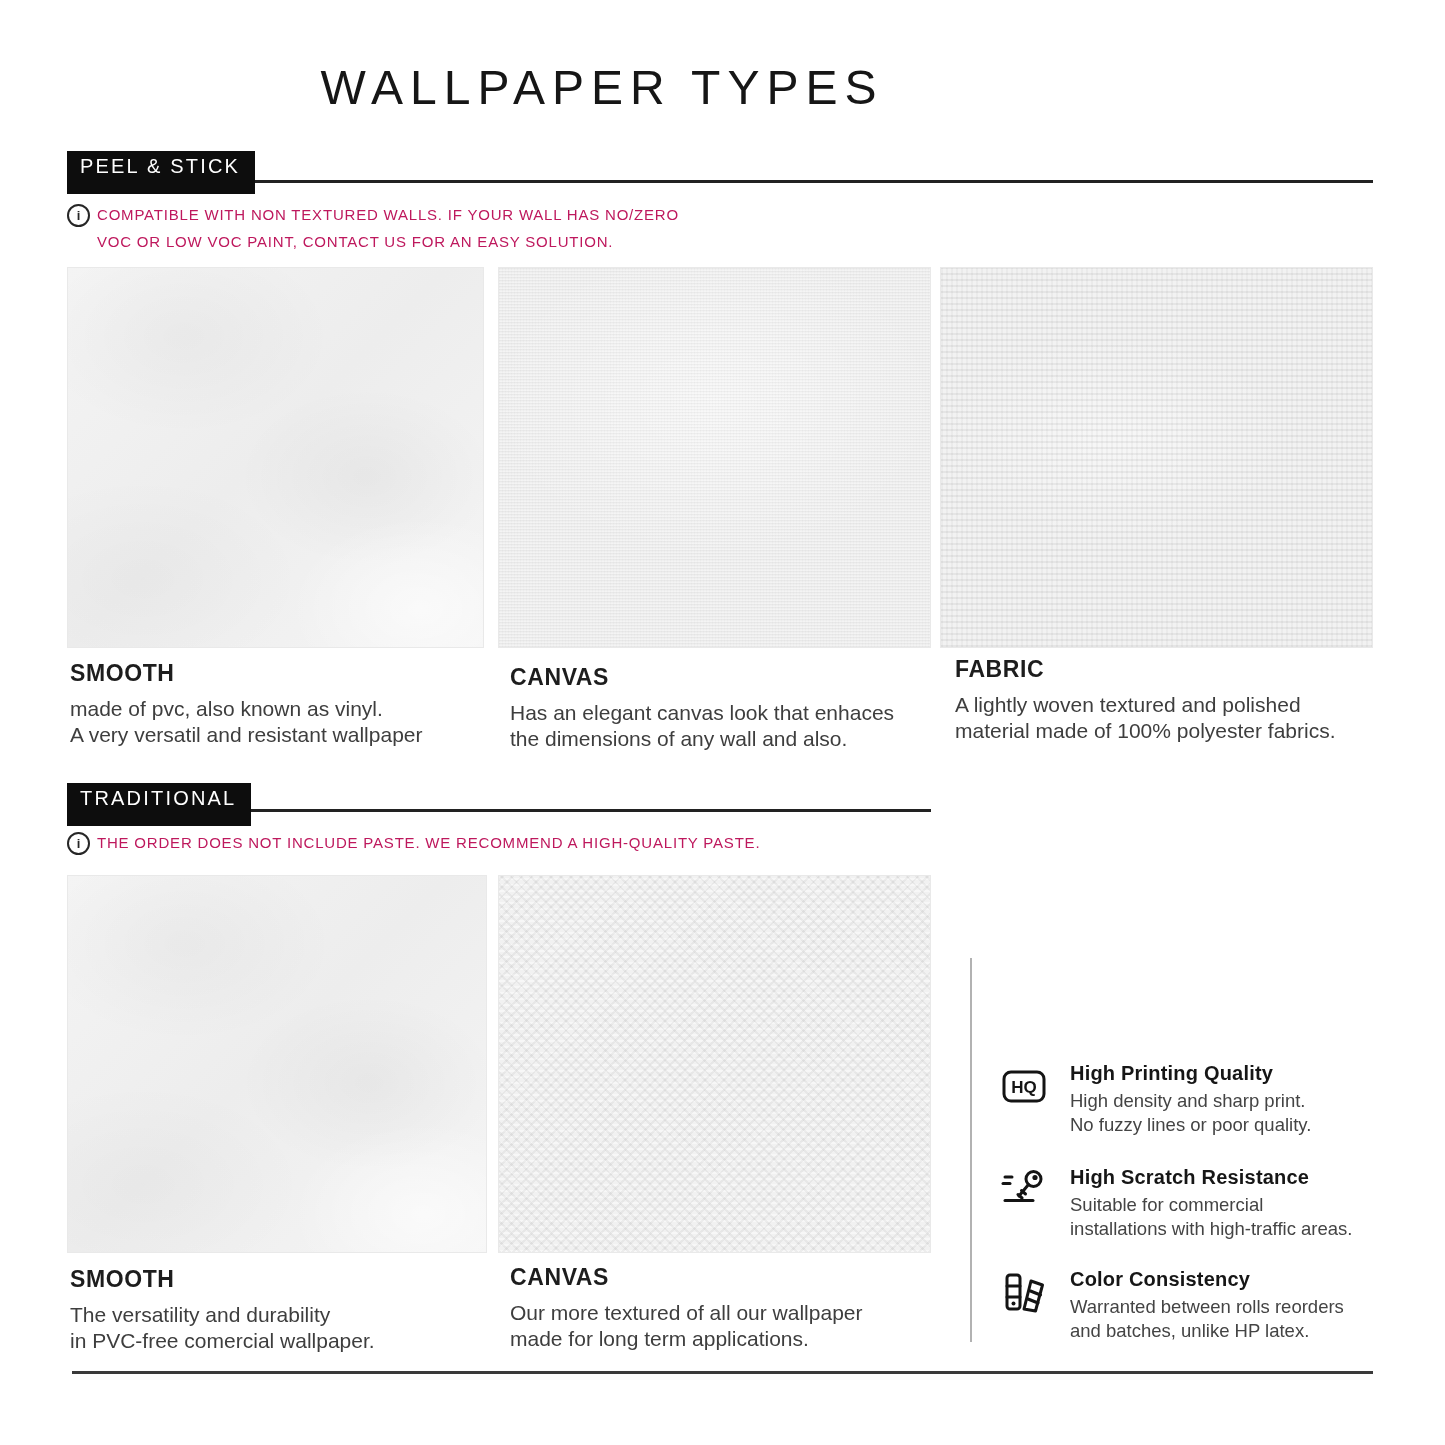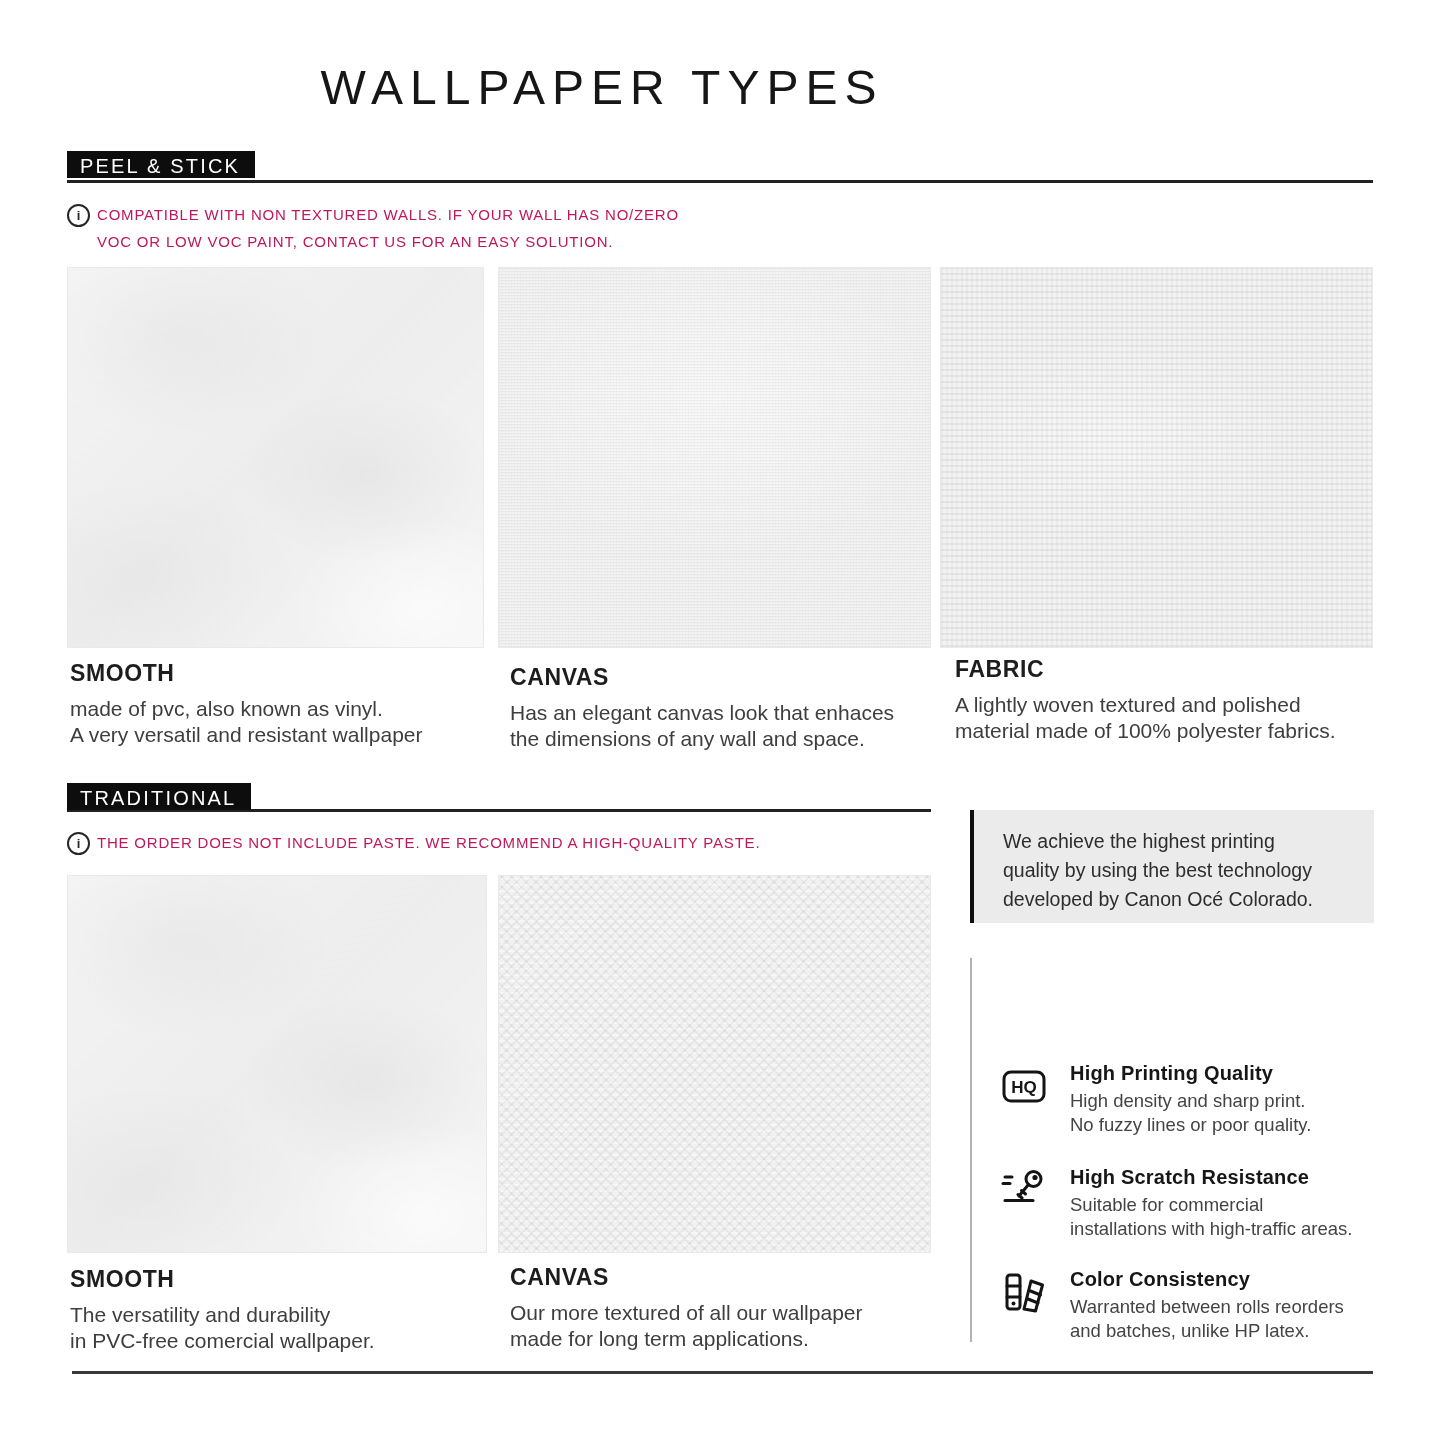--- a/index.html
+++ b/index.html
@@ -9,21 +9,21 @@
   }
   
   .title{
     position:absolute;left:602px;top:60px;transform:translateX(-50%);
     margin:0;font-size:48px;font-weight:500;letter-spacing:7px;white-space:nowrap;color:#161616;
   }
   
   .tag{
     position:absolute;background:#0d0d0d;color:#ffffff;
     font-size:20px;font-weight:500;letter-spacing:2.2px;
-    padding:4px 15px 0 13px;white-space:nowrap;
+    padding:4px 15px 16px 13px;white-space:nowrap;
   }
   .tag-1{left:67px;top:151px;}
   .tag-2{left:67px;top:783px;}
   .rule{position:absolute;height:3px;background:#222222;}
   .rule-1{left:67px;top:180px;width:1306px;}
   .rule-2{left:67px;top:809px;width:864px;}
   .rule-bottom{left:72px;top:1371px;width:1301px;height:3px;background:#3a3a3a;}
   
   .note{position:absolute;left:67px;}
   .note-1{top:201px;}
@@ -125,21 +125,21 @@
   <div class="swatch row1 sw-3 tex-fabric"></div>
 
   <div class="caption cap-1">
     <h3>SMOOTH</h3>
     <div class="cap-line">made of pvc, also known as vinyl.</div>
     <div class="cap-line">A very versatil and resistant wallpaper</div>
   </div>
   <div class="caption cap-2">
     <h3>CANVAS</h3>
     <div class="cap-line">Has an elegant canvas look that enhaces</div>
-    <div class="cap-line">the dimensions of any wall and space.</div>
+    <div class="cap-line">the dimensions of any wall and also.</div>
   </div>
   <div class="caption cap-3">
     <h3>FABRIC</h3>
     <div class="cap-line">A lightly woven textured and polished</div>
     <div class="cap-line">material made of 100% polyester fabrics.</div>
   </div>
 
   <div class="rule rule-2"></div>
   <div class="tag tag-2">TRADITIONAL</div>
 
@@ -155,25 +155,20 @@
     <h3>SMOOTH</h3>
     <div class="cap-line">The versatility and durability</div>
     <div class="cap-line">in PVC-free comercial wallpaper.</div>
   </div>
   <div class="caption cap-5">
     <h3>CANVAS</h3>
     <div class="cap-line">Our more textured of all our wallpaper</div>
     <div class="cap-line">made for long term applications.</div>
   </div>
 
-  <div class="panel">
-    <div class="panel-line">We achieve the highest printing</div>
-    <div class="panel-line">quality by using the best technology</div>
-    <div class="panel-line">developed by Canon Océ Colorado.</div>
-  </div>
 
   <div class="vline"></div>
 
 
   <div class="feature f-2">
     <span class="f-icon">
       <svg viewBox="0 0 48 48" width="48" height="48">
         <rect class="st" x="4" y="10" width="40" height="29" rx="7"></rect>
         <text x="24" y="31" text-anchor="middle" font-size="17" fill="#141414">HQ</text>
       </svg>

